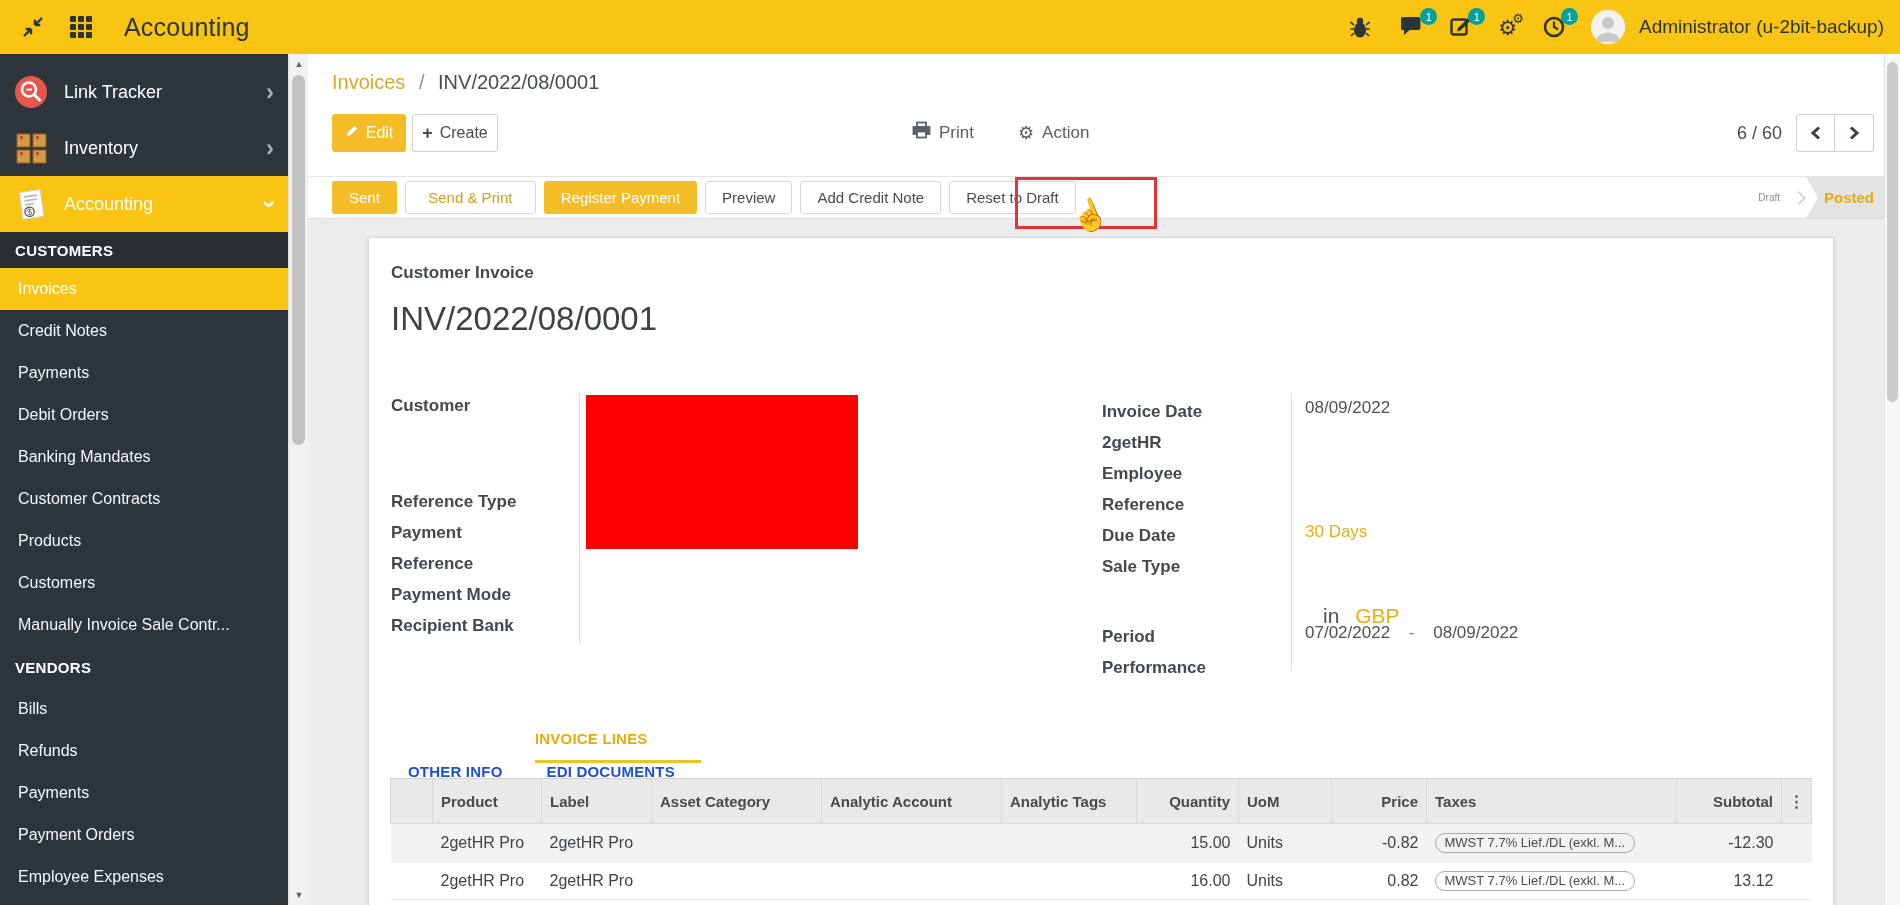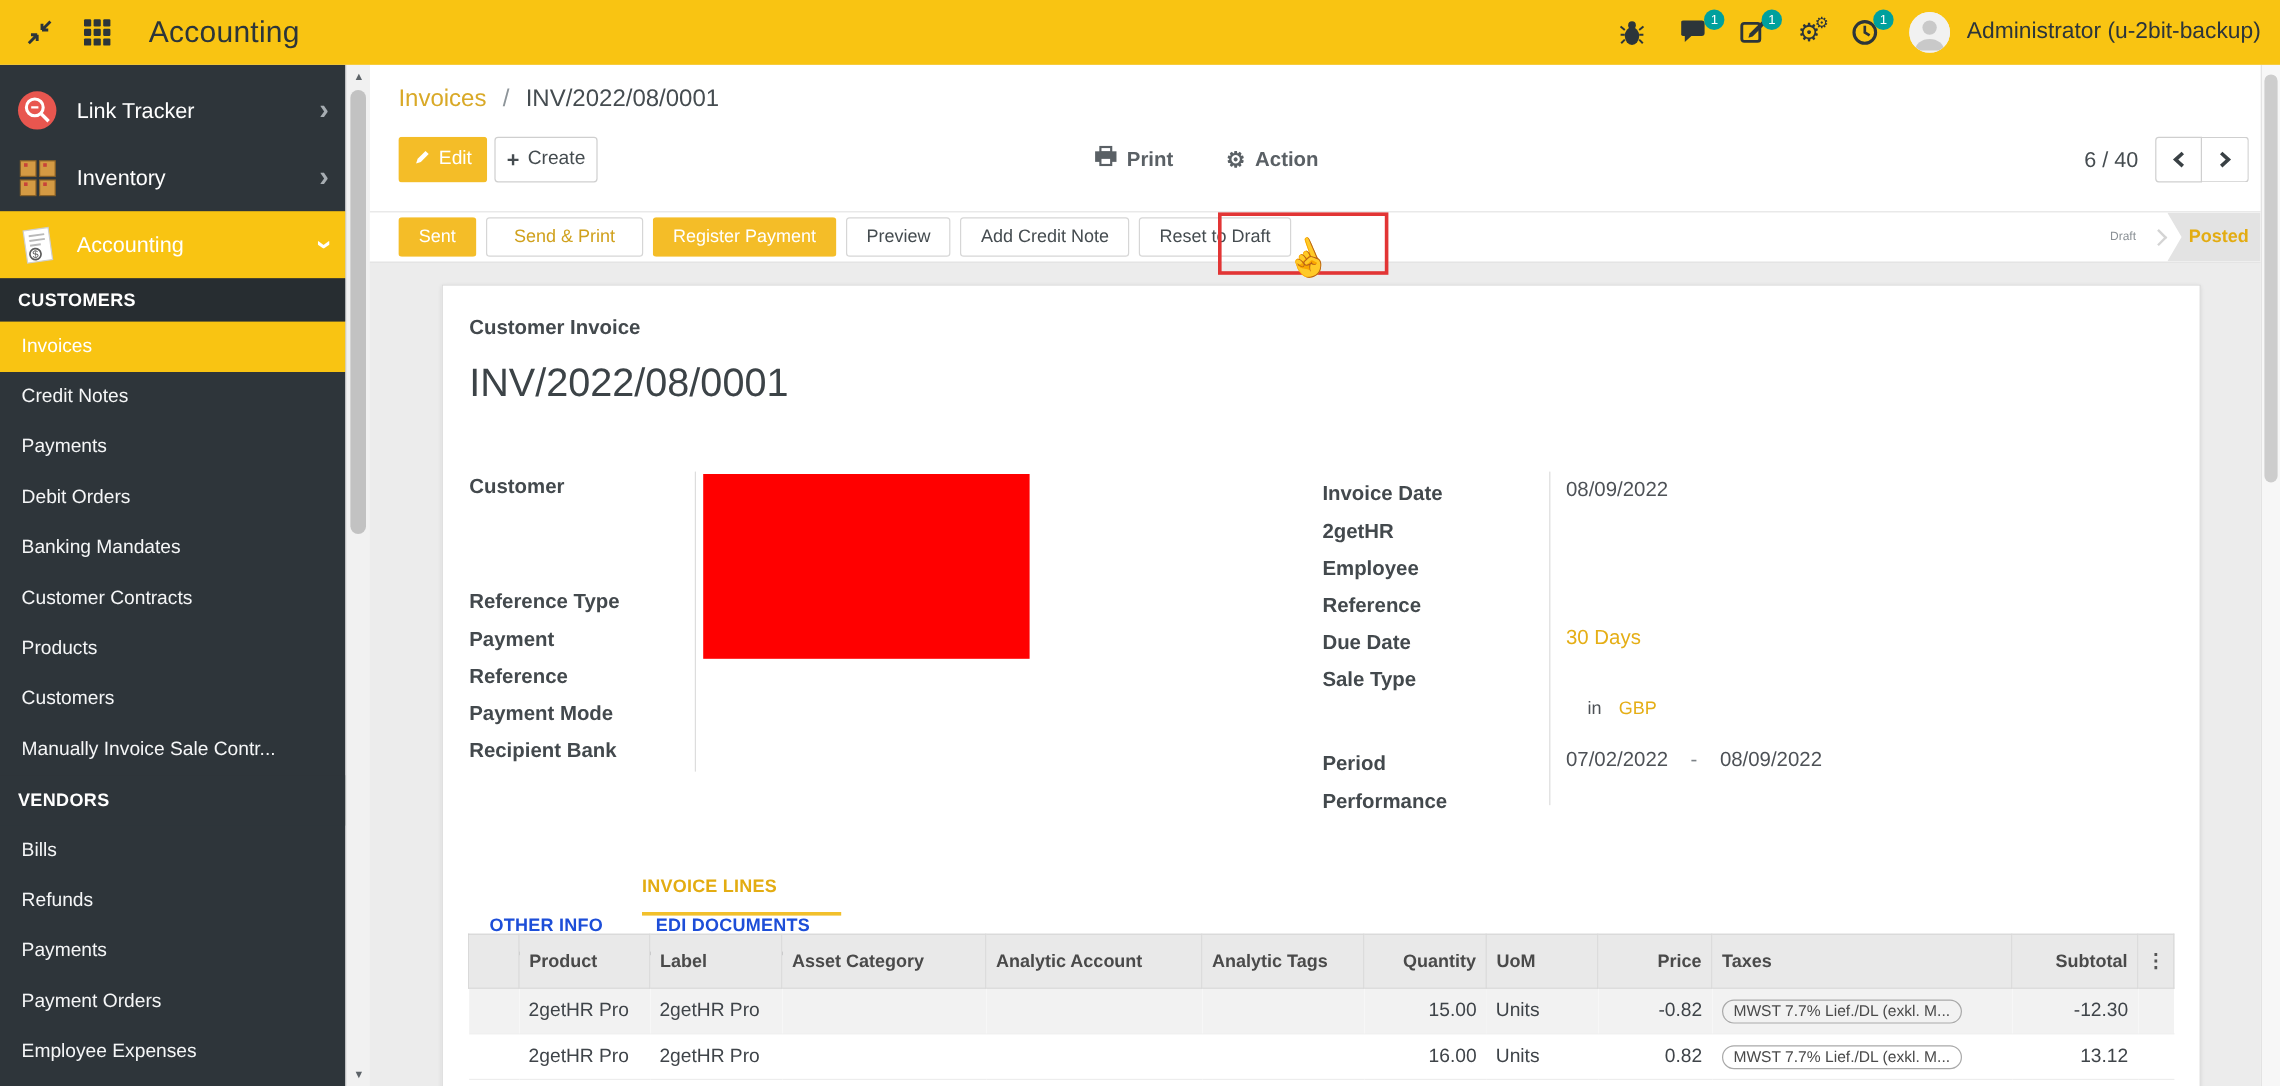--- a/index.html
+++ b/index.html
@@ -47,21 +47,21 @@
   .bc-current { color:#454c50; }
 
   .toolbar { position:absolute; left:0; top:60px; width:100%; height:42px; }
   .btn { display:inline-flex; align-items:center; justify-content:center; gap:7px; height:38px; border-radius:3px; font-size:16px; cursor:pointer; border:1px solid transparent; }
   .btn-yellow { background:#f4bd28; color:#fff; }
   .btn-white { background:#fff; color:#454c50; border-color:#cfcfcf; }
   .tb-buttons { position:absolute; left:24px; top:0; display:flex; gap:6px; }
   .btn-edit { width:74px; }
   .btn-create { width:86px; }
   .plus-glyph { font-weight:700; font-size:18px; }
-  .mid-actions { position:absolute; left:604px; top:7px; display:flex; gap:44px;font-weight:bold; }
+  .mid-actions { position:absolute; left:604px; top:7px; display:flex; gap:44px; }
   .flat-action { display:inline-flex; align-items:center; gap:8px; color:#5a6065; font-size:17px; cursor:pointer; }
   .flat-action .gearchar { font-size:18px; color:#5a6065; }
   .pager { position:absolute; right:10px; top:0; display:flex; align-items:center; gap:14px; }
   .pager-count { font-size:18px; color:#454c50; }
   .pager-btns { display:flex; }
   .pager-btn { width:39px; height:38px; background:#fff; border:1px solid #cfcfcf; display:flex; align-items:center; justify-content:center; cursor:pointer; }
   .pager-btn.prev { border-radius:3px 0 0 3px; }
   .pager-btn.next { border-radius:0 3px 3px 0; border-left:none; }
 
   .statusbar { position:absolute; left:0; top:122px; width:100%; height:43px; border-top:1px solid #e4e4e4; border-bottom:1px solid #dcdcdc; background:#fff; display:flex; align-items:center; padding-left:24px; gap:8px; }
@@ -85,21 +85,21 @@
   .lbl-customer { position:absolute; left:22px; top:158px; }
   .lbl-stack-left { position:absolute; left:22px; top:248px; width:140px; line-height:31px; }
   .vline-left { position:absolute; left:210px; top:155px; width:1px; height:250px; background:#ddd; }
   .redacted-box { position:absolute; left:217px; top:157px; width:272px; height:154px; background:#ff0000; }
   .lbl-stack-right { position:absolute; left:733px; top:158px; width:112px; line-height:31px; }
   .lbl-period { position:absolute; left:733px; top:383px; width:130px; line-height:31px; }
   .vline-right { position:absolute; left:922px; top:155px; width:1px; height:278px; background:#ddd; }
   .field-value { font-size:17px; color:#4d5156; }
   .val-invoice-date { position:absolute; left:936px; top:160px; }
   .val-due-date { position:absolute; left:936px; top:284px; color:#e5ae15; cursor:pointer; }
-  .val-currency { position:absolute; left:954px; top:344px; font-size:15px; }
+  .val-currency { position:absolute; left:954px; top:366px; font-size:21px; }
   .val-currency .cur { color:#e5ae15; margin-left:10px; cursor:pointer; }
   .val-period { position:absolute; left:936px; top:385px; }
   .val-period .dash { color:#7c8287; margin:0 14px; }
 
   
   .tabs { position:absolute; left:21px; top:492px; display:flex; align-items:flex-end;flex-direction:column; }
   .tab { font-size:15px; font-weight:700; letter-spacing:.2px; padding-bottom:13px; cursor:pointer; }
   .tab.active { color:#e3ac12; border-bottom:3px solid #f2c02b; padding-right:22px; width:166px; }
   .tabs-dark { display:flex; gap:44px; border-bottom:3px solid #41474b; padding:0 26px 0 16px; margin-left:2px; }
   .tabs-dark .tab { color:#1d4ed8; }
@@ -308,21 +308,21 @@
                 </g>
               </svg></span>
           <span>Print</span>
         </span>
         <span class="flat-action">
           <span class="gearchar">⚙</span>
           <span>Action</span>
         </span>
       </div>
       <div class="pager">
-        <span class="pager-count">6 / 40</span>
+        <span class="pager-count">6 / 60</span>
         <span class="pager-btns">
           <span class="pager-btn prev">
               <svg width="14" height="16" viewBox="0 0 14 16">
                 <polyline points="10,2.5 4,8 10,13.5" fill="none" stroke="#3a4145" stroke-width="3"></polyline>
               </svg>
             </span>
           <span class="pager-btn next">
               <svg width="14" height="16" viewBox="0 0 14 16">
                 <polyline points="4,2.5 10,8 4,13.5" fill="none" stroke="#3a4145" stroke-width="3"></polyline>
               </svg>

